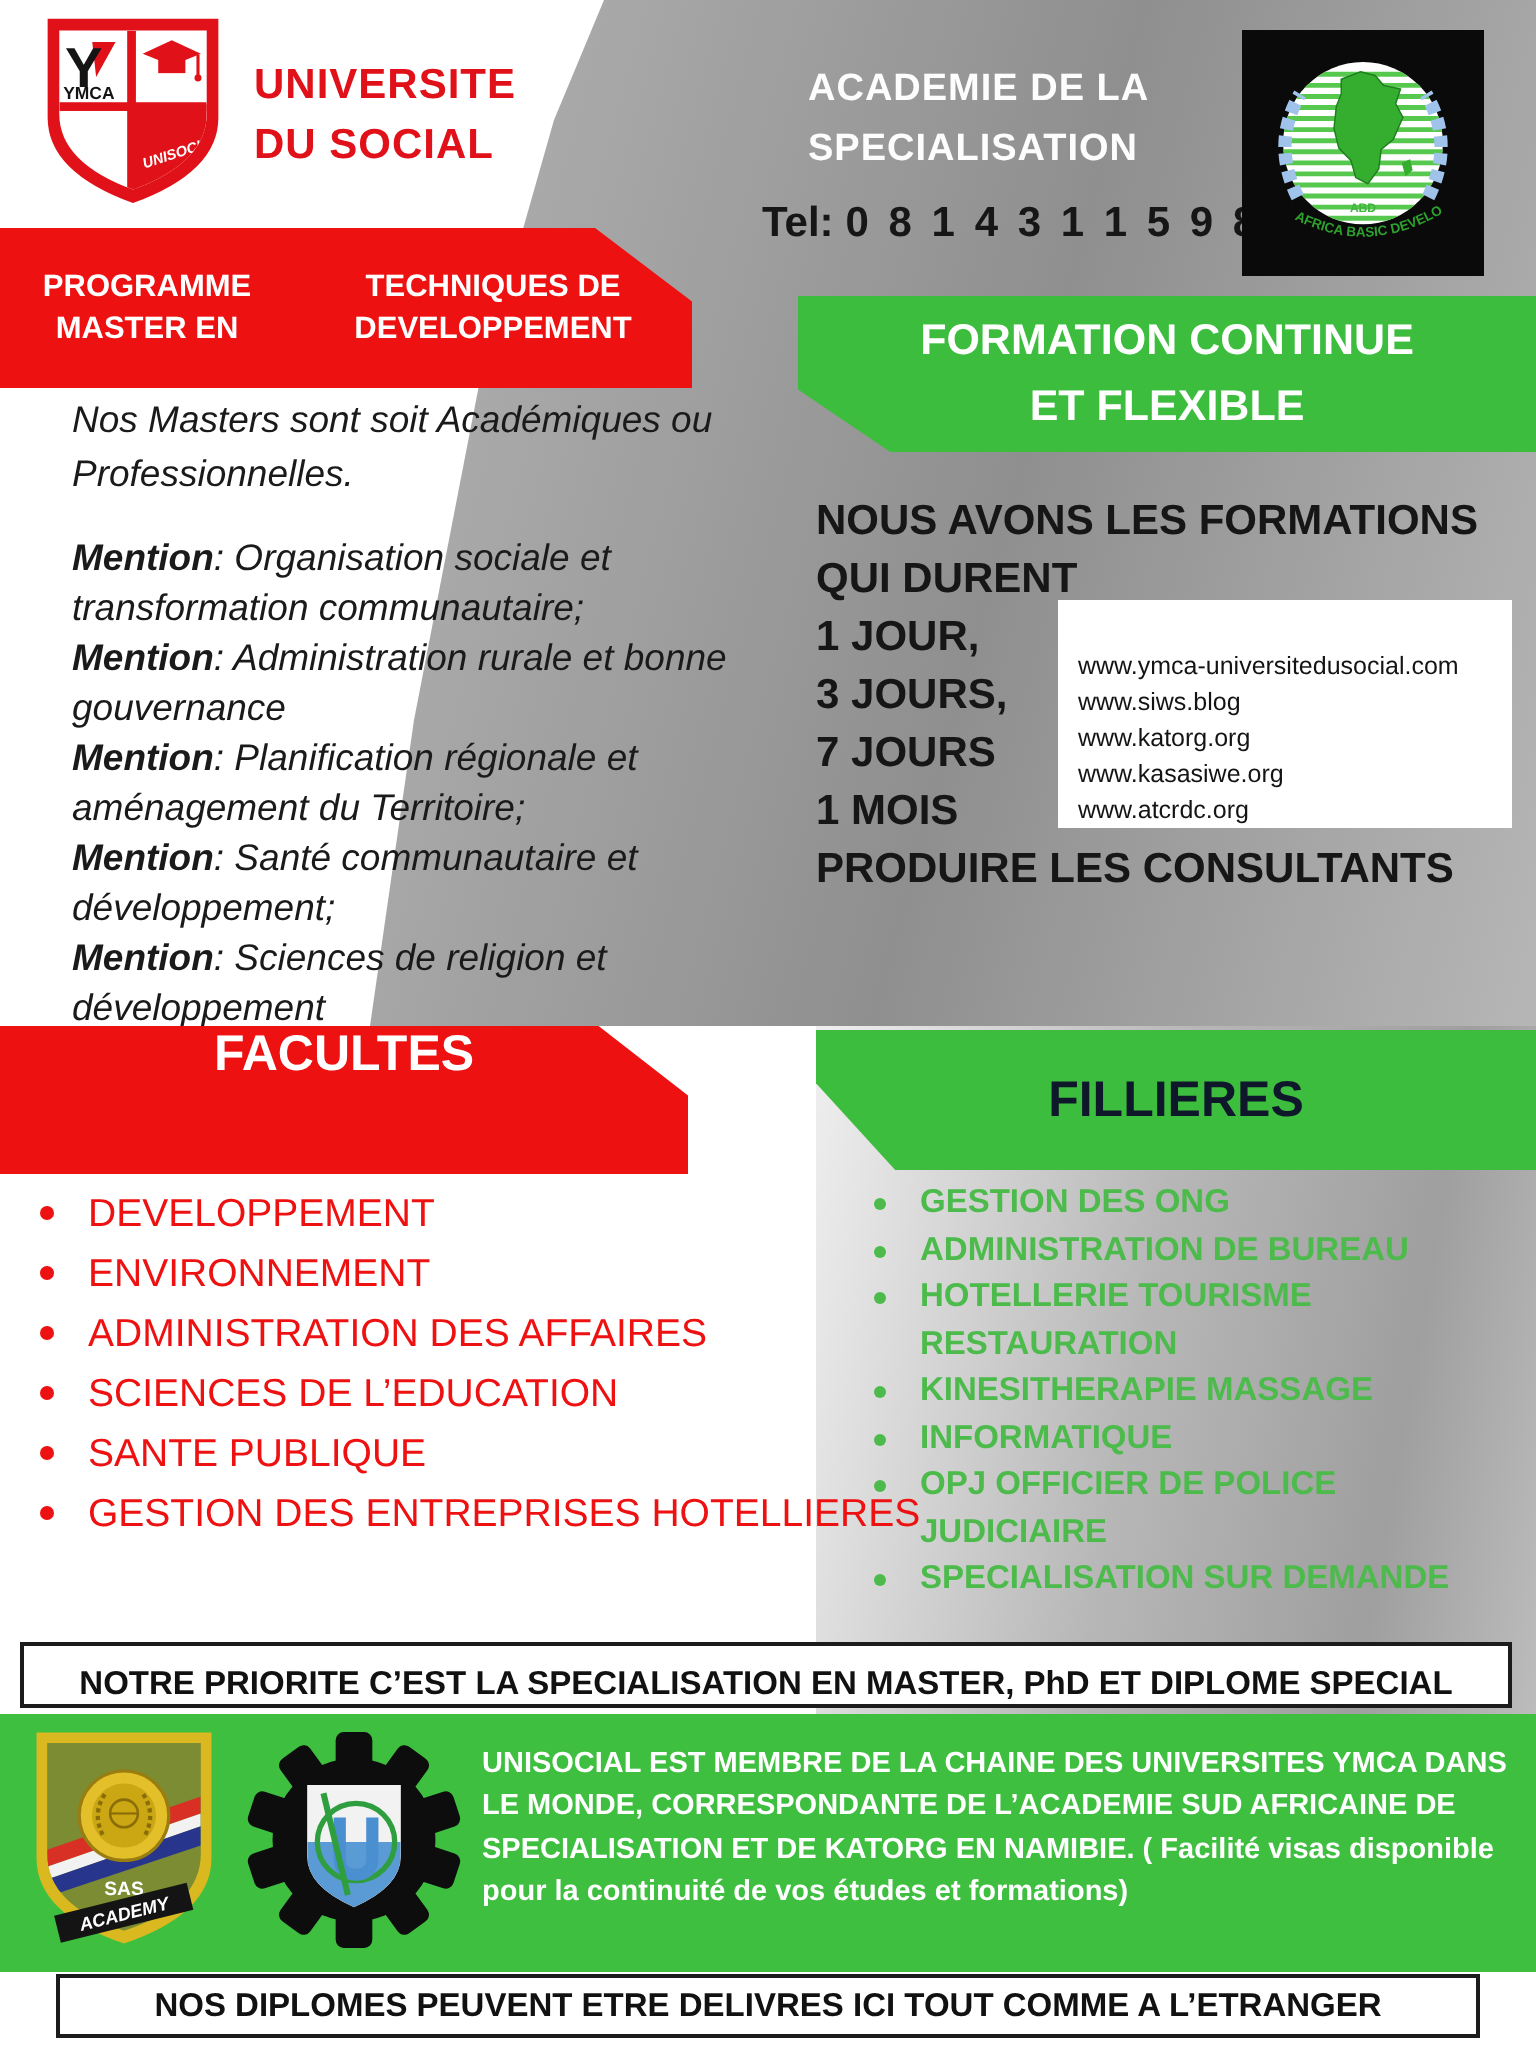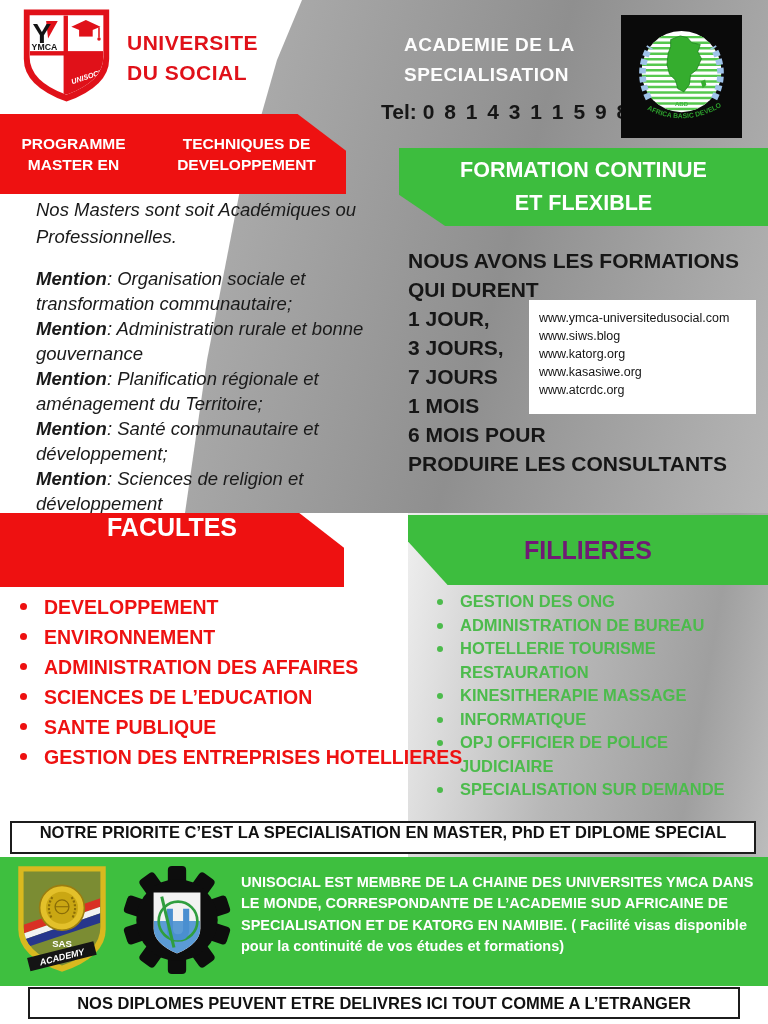--- a/index.html
+++ b/index.html
@@ -24,45 +24,45 @@
   .tel-line{left:381px;top:100px;color:#161616;font-weight:bold;font-size:21px;}
   .tel-line .digits{letter-spacing:2px;padding-left:6px;}
 
   
   .formation-banner{left:399px;top:148px;width:369px;height:78px;background:#3dbd3e;
     clip-path:polygon(0 0,100% 0,100% 100%,12.5% 100%,0 60%);
     display:flex;flex-direction:column;justify-content:center;align-items:center;
     color:#fff;font-weight:bold;font-size:21.5px;line-height:33px;text-align:center;}
   .formations{left:408px;top:246px;color:#161616;font-weight:bold;font-size:21px;line-height:29px;}
   .websites{left:529px;top:300px;width:227px;height:114px;background:#fff;box-sizing:border-box;
-    padding:9px 10px;color:#141414;font-size:12.5px;line-height:18px;}
+    padding:24px 10px;color:#141414;font-size:12.5px;line-height:18px;}
 
   
   .facultes-banner{left:0;top:513px;width:344px;height:74px;background:#ee1111;
     clip-path:polygon(0 0,87% 0,100% 47%,100% 100%,0 100%);
     display:flex;justify-content:center;align-items:flex-start;color:#fff;font-weight:bold;font-size:25px;}
   .fillieres-banner{left:408px;top:515px;width:360px;height:70px;background:#3dbd3e;
     clip-path:polygon(0 0,100% 0,100% 100%,11% 100%,0 38%);
-    display:flex;justify-content:center;align-items:center;color:#701a75;font-weight:bold;font-size:25px;}
+    display:flex;justify-content:center;align-items:center;color:#0f172a;font-weight:bold;font-size:25px;}
   .facultes-list{left:16px;top:592px;width:470px;}
-  .f-item{position:relative;padding-left:28px;line-height:30px;font-size:19.5px;font-weight:bold;color:#ee1111;}
+  .f-item{position:relative;padding-left:28px;line-height:30px;font-size:19.5px;font-weight:normal;color:#ee1111;}
   .f-item .dot{position:absolute;left:4px;top:11px;width:7px;height:7px;border-radius:50%;background:#ee1111;}
   .fillieres-list{left:430px;top:590px;width:306px;}
   .l-item{position:relative;padding-left:30px;line-height:23.5px;font-size:16.5px;font-weight:bold;color:#4cbb4c;}
   .l-item .dot{position:absolute;left:7px;top:9px;width:6px;height:6px;border-radius:50%;background:#4cbb4c;}
 
   
   .left-text{left:36px;top:196px;width:336px;color:#1a1a1a;font-style:italic;}
   .intro{font-size:18.5px;line-height:27px;margin-bottom:16px;}
   .mentions{font-size:18.5px;line-height:25px;}
   .mention .m-label{font-weight:bold;}
 
   
   .priority-box{left:10px;top:821px;width:746px;height:33px;background:#fff;border:2px solid #1c1c1c;
-    box-sizing:border-box;display:flex;justify-content:center;align-items:flex-start;
+    box-sizing:border-box;display:flex;justify-content:center;align-items:flex-end;
     font-weight:bold;font-size:16.5px;color:#111;white-space:nowrap;}
   .green-band{left:0;top:857px;width:768px;height:129px;background:#3ebf3f;}
   .membership{left:241px;top:872px;width:518px;color:#fff;font-weight:bold;font-size:14.5px;line-height:21.4px;}
   .diplomas-box{left:28px;top:987px;width:712px;height:32px;background:#fff;border:2px solid #1c1c1c;
     box-sizing:border-box;display:flex;justify-content:center;align-items:center;
     font-weight:bold;font-size:16.5px;color:#111;white-space:nowrap;}
 </style>
 </head>
 <body>
 
@@ -150,21 +150,20 @@
     <div>ET FLEXIBLE</div>
   </div>
 
   <div class="abs formations">
     <div>NOUS AVONS LES FORMATIONS</div>
     <div>QUI DURENT</div>
     <div>1 JOUR,</div>
     <div>3 JOURS,</div>
     <div>7 JOURS</div>
     <div>1 MOIS</div>
-    <div>6 MOIS POUR</div>
     <div>PRODUIRE LES CONSULTANTS</div>
   </div>
 
   <div class="abs websites">
     <div>www.ymca-universitedusocial.com</div>
     <div>www.siws.blog</div>
     <div>www.katorg.org</div>
     <div>www.kasasiwe.org</div>
     <div>www.atcrdc.org</div>
   </div>

